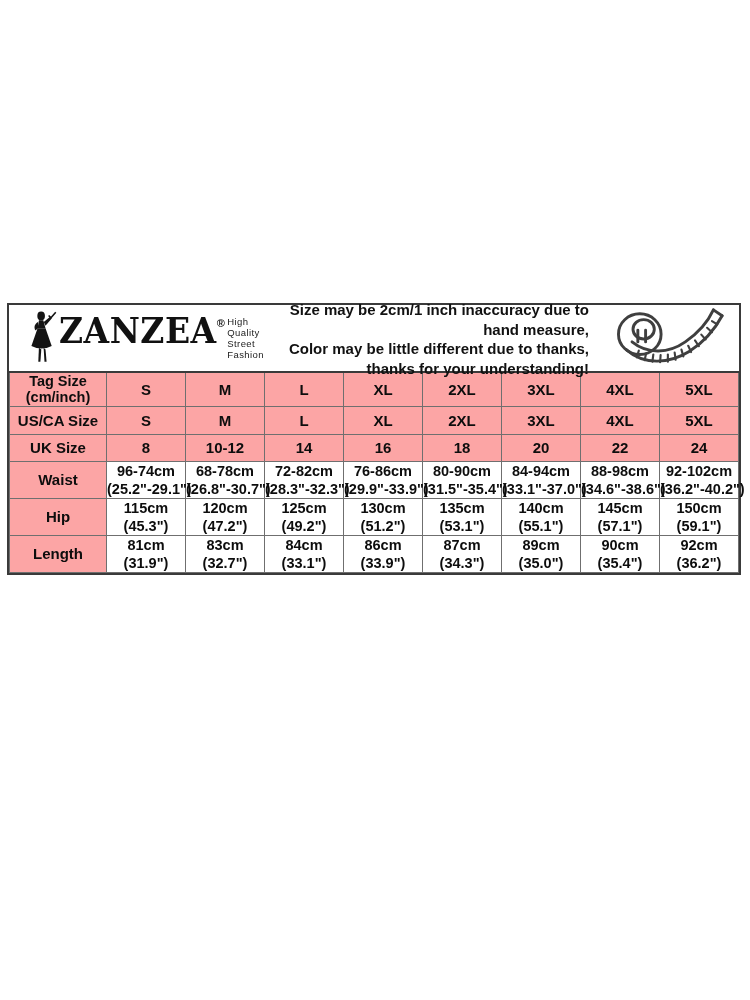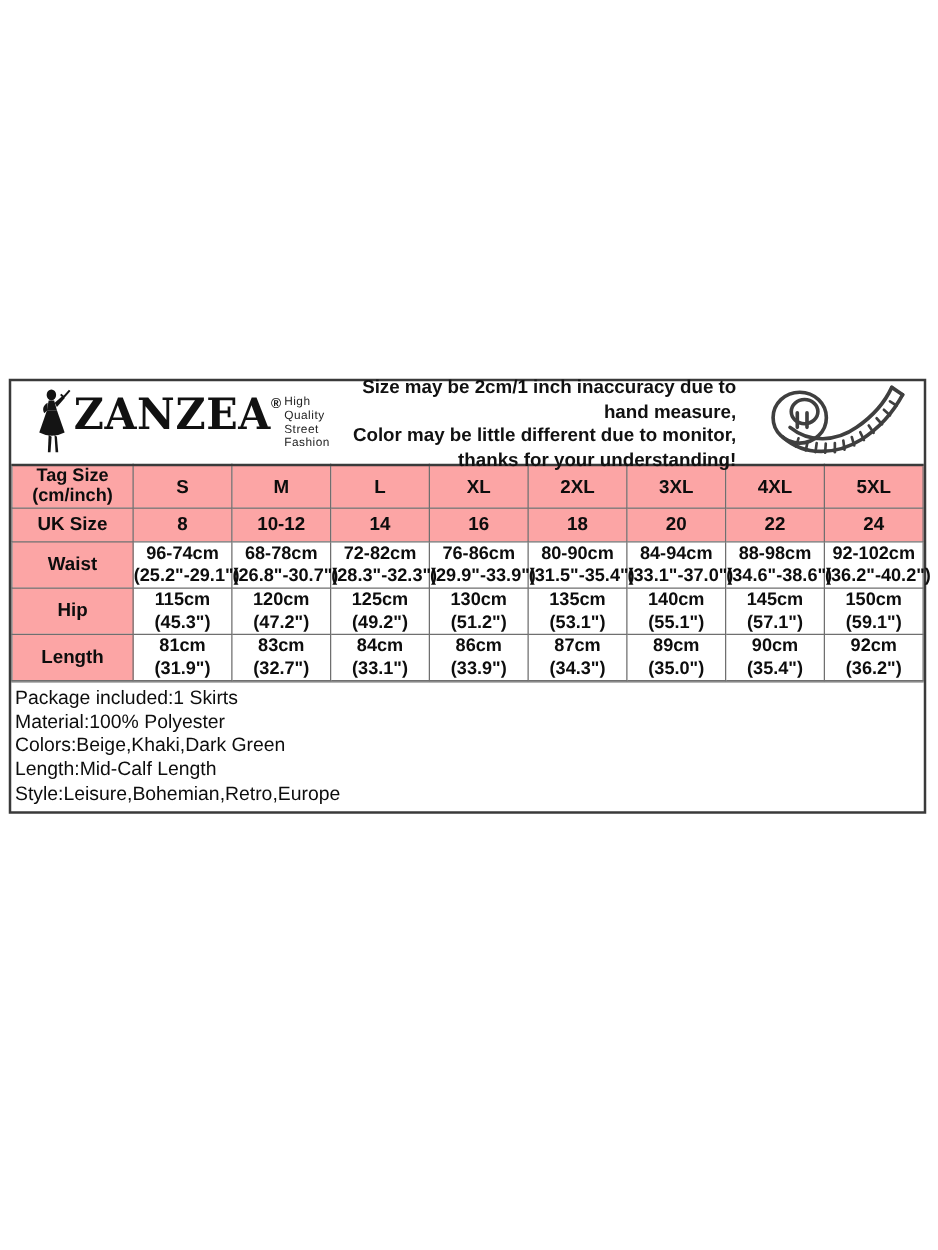--- a/index.html
+++ b/index.html
@@ -57,21 +57,21 @@
             <path d="M24.5 5.5 l2.6 2.6 l5.5 -6.2" stroke="#141414" stroke-width="1.8" fill="none"></path>
           </svg>
         </span>
         <div class="logo-txt">
           <div class="logo-name"><span>ZANZEA</span><span class="logo-reg">®</span></div>
           <div class="logo-tag">High Quality Street Fashion</div>
         </div>
       </div>
       <div class="notice">
         <div>Size may be 2cm/1 inch inaccuracy due to hand measure,</div>
-        <div>Color may be little different due to monitor,</div>
+        <div>Color may be little different due to thanks,</div>
         <div>thanks for your understanding!</div>
       </div>
       <div class="tape">
         <svg width="126" height="62" viewBox="0 0 130 64">
           <g fill="none" stroke="#3f3f3f" stroke-width="3" stroke-linecap="round" stroke-linejoin="round">
             <ellipse cx="40" cy="28" rx="22" ry="21"></ellipse>
             <ellipse cx="44" cy="23" rx="11" ry="10"></ellipse>
             <path d="M38 24 v12 M46 24 v12"></path>
             <path d="M26 44 C 44 60, 70 59, 91 46 C 105 37, 117 24, 125 9"></path>
             <path d="M32 36 C 48 49, 70 48, 87 36 C 100 27, 110 16, 116 3"></path>
@@ -115,20 +115,31 @@
           </td>
           <td class="shade">S</td>
           <td class="shade">M</td>
           <td class="shade">L</td>
           <td class="shade">XL</td>
           <td class="shade">2XL</td>
           <td class="shade">3XL</td>
           <td class="shade">4XL</td>
           <td class="shade">5XL</td>
         </tr>
+        <tr class="r-usca">
+          <td class="shade">US/CA Size</td>
+          <td class="shade">S</td>
+          <td class="shade">M</td>
+          <td class="shade">L</td>
+          <td class="shade">XL</td>
+          <td class="shade">2XL</td>
+          <td class="shade">3XL</td>
+          <td class="shade">4XL</td>
+          <td class="shade">5XL</td>
+        </tr>
         <tr class="r-uk">
           <td class="shade">UK Size</td>
           <td class="shade">8</td>
           <td class="shade">10-12</td>
           <td class="shade">14</td>
           <td class="shade">16</td>
           <td class="shade">18</td>
           <td class="shade">20</td>
           <td class="shade">22</td>
           <td class="shade">24</td>
@@ -234,22 +245,15 @@
               <div class="in">(35.4")</div>
             </td>
           <td>
               <div class="cm">92cm</div>
               <div class="in">(36.2")</div>
             </td>
         </tr>
       </tbody>
     </table>
 
-    <div class="info">
-      <div class="info-line">Package included:1 Skirts</div>
-      <div class="info-line">Material:100% Polyester</div>
-      <div class="info-line">Colors:Beige,Khaki,Dark Green</div>
-      <div class="info-line">Length:Mid-Calf Length</div>
-      <div class="info-line">Style:Leisure,Bohemian,Retro,Europe</div>
-    </div>
 
   </div>
 </div>
 
 </body></html>

